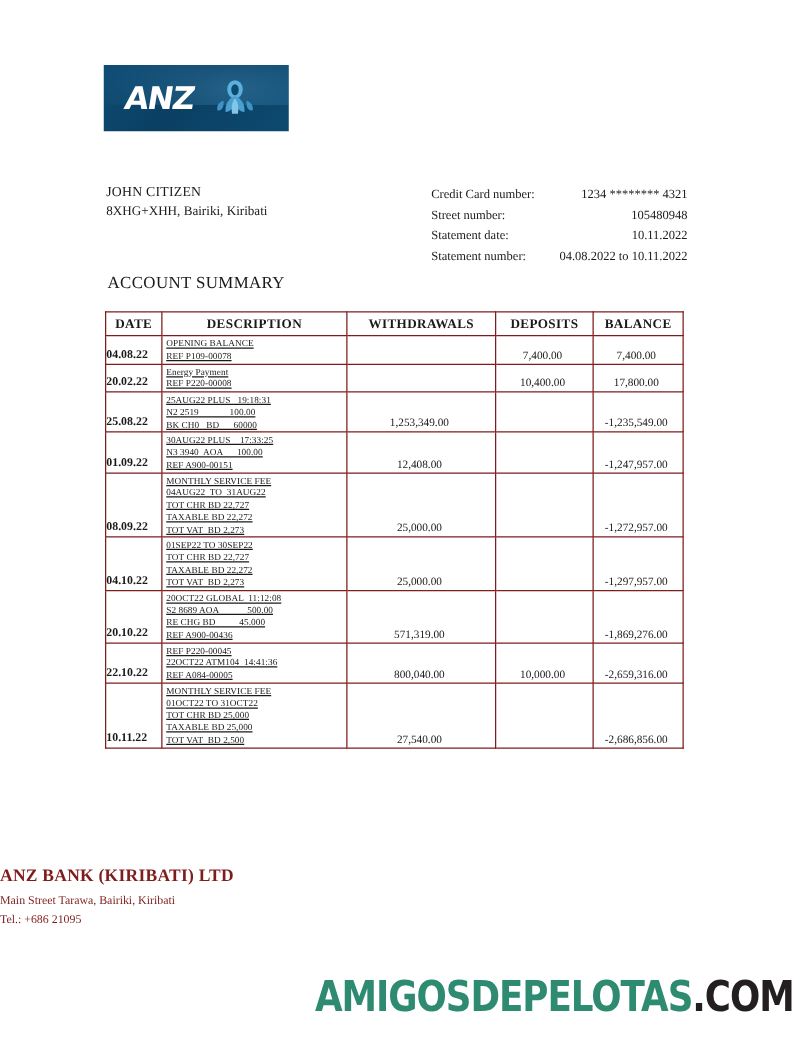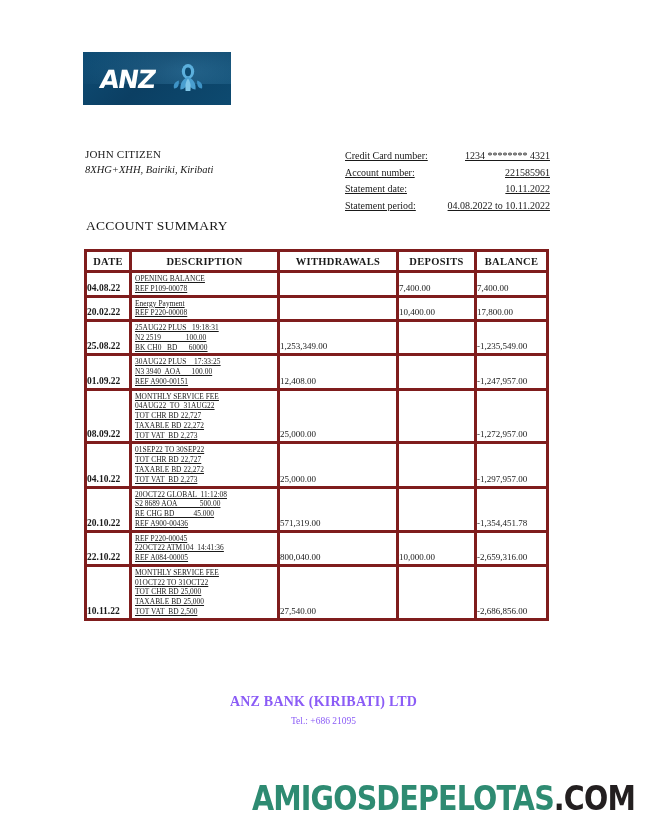--- a/index.html
+++ b/index.html
@@ -77,37 +77,35 @@
   }
   .cust-name {
     font-weight: normal;
     font-size: 11px;
     letter-spacing: 0.2px;
     margin: 0 0 4px 0;
   }
   .cust-addr {
     font-size: 10.5px;
     margin: 0;
-    font-style: italic;
   }
 
   .acct-block {
     position: absolute;
     left: 345px;
     top: 150px;
     width: 205px;
     font-size: 10px;
   }
   .acct-row {
     display: flex;
     justify-content: space-between;
     align-items: flex-end;
     margin-bottom: 5.5px;
     white-space: nowrap;
-    text-decoration: underline;
   }
   .acct-label { text-align: left; }
   .acct-value { text-align: right; }
 
   
   .section-title {
     position: absolute;
     left: 86px;
     top: 218px;
     font-weight: normal;
@@ -119,21 +117,21 @@
   .stmt-table {
     position: absolute;
     left: 84px;
     top: 249px;
     width: 462px;
     border-collapse: collapse;
     table-layout: fixed;
   }
   .stmt-table th,
   .stmt-table td {
-    border: 3px solid #7f1d1d;
+    border: 1px solid #7f1d1d;
     padding: 0;
     vertical-align: bottom;
   }
   .stmt-table thead th {
     font-weight: bold;
     font-size: 10.5px;
     text-align: center;
     vertical-align: middle;
     height: 18px;
     letter-spacing: 0.3px;
@@ -152,33 +150,33 @@
   }
   td.c-desc {
     vertical-align: top;
     padding: 1px 0 1px 3px;
     font-size: 7.4px;
     line-height: 1.32;
     letter-spacing: 0.05px;
   }
   td.c-desc .dline { white-space: pre; text-decoration: underline; }
   td.c-num {
-    text-align: left;
+    text-align: center;
     font-size: 9px;
     padding: 0 3px 2px 0;
   }
 
   
   .footer {
     position: absolute;
     left: 0;
     right: 0;
     top: 694px;
-    text-align: center;
-    color: #8b5cf6;
+    text-align: left;
+    color: #7f1d1d;
   }
   .footer-name {
     font-weight: bold;
     font-size: 14px;
     margin-bottom: 6px;
     letter-spacing: 0.2px;
   }
   .footer-line {
     font-size: 9.5px;
     margin-bottom: 5px;
@@ -227,29 +225,29 @@
     <p class="cust-name">JOHN CITIZEN</p>
     <p class="cust-addr">8XHG+XHH, Bairiki, Kiribati</p>
   </div>
 
   <div class="acct-block">
     <div class="acct-row">
       <span class="acct-label">Credit Card number:</span>
       <span class="acct-value">1234 ******** 4321</span>
     </div>
     <div class="acct-row">
-      <span class="acct-label">Account number:</span>
-      <span class="acct-value">221585961</span>
+      <span class="acct-label">Street number:</span>
+      <span class="acct-value">105480948</span>
     </div>
     <div class="acct-row">
       <span class="acct-label">Statement date:</span>
       <span class="acct-value">10.11.2022</span>
     </div>
     <div class="acct-row">
-      <span class="acct-label">Statement period:</span>
+      <span class="acct-label">Statement number:</span>
       <span class="acct-value">04.08.2022 to 10.11.2022</span>
     </div>
   </div>
 
   <div class="section-title">ACCOUNT SUMMARY</div>
 
   <table class="stmt-table">
     <colgroup>
       <col class="col-date">
         <col class="col-desc">
@@ -337,21 +335,21 @@
         <tr>
           <td class="c-date">20.10.22</td>
           <td class="c-desc">
             <div class="dline">20OCT22 GLOBAL  11:12:08</div>
             <div class="dline">S2 8689 AOA            500.00</div>
             <div class="dline">RE CHG BD          45.000</div>
             <div class="dline">REF A900-00436</div>
           </td>
           <td class="c-num">571,319.00</td>
           <td class="c-num"></td>
-          <td class="c-num">-1,354,451.78</td>
+          <td class="c-num">-1,869,276.00</td>
         </tr>
         <tr>
           <td class="c-date">22.10.22</td>
           <td class="c-desc">
             <div class="dline">REF P220-00045</div>
             <div class="dline">22OCT22 ATM104  14:41:36</div>
             <div class="dline">REF A084-00005</div>
           </td>
           <td class="c-num">800,040.00</td>
           <td class="c-num">10,000.00</td>
@@ -368,20 +366,21 @@
           </td>
           <td class="c-num">27,540.00</td>
           <td class="c-num"></td>
           <td class="c-num">-2,686,856.00</td>
         </tr>
       </tbody>
   </table>
 
   <div class="footer">
     <div class="footer-name">ANZ BANK (KIRIBATI) LTD</div>
+    <div class="footer-line">Main Street Tarawa, Bairiki, Kiribati</div>
     <div class="footer-line">Tel.: +686 21095</div>
   </div>
 
   <div class="watermark">
     <span class="wm-a">AMIGOSDEPELOTAS</span><span class="wm-b">.COM</span>
   </div>
 
 </div>
 
 </body></html>

